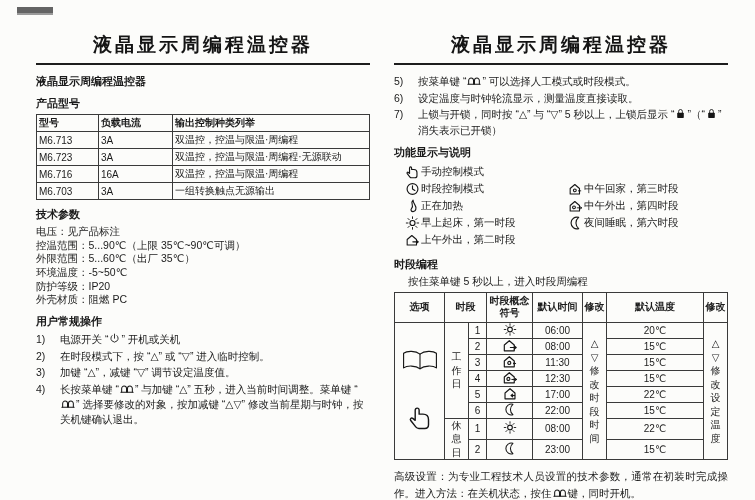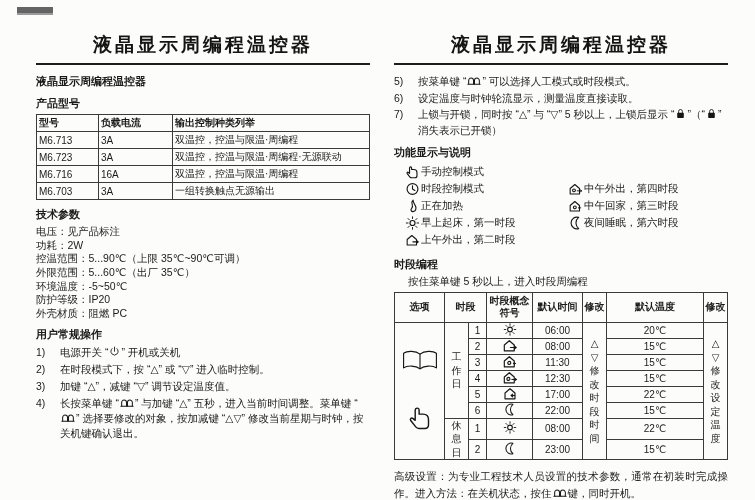--- a/index.html
+++ b/index.html
@@ -106,21 +106,20 @@
             <td>M6.703</td>
             <td>3A</td>
             <td>一组转换触点无源输出</td>
           </tr>
       </tbody>
     </table>
 
     <h3>技术参数</h3>
     <ul class="specs">
       <li>电压：见产品标注</li>
-      <li>功耗：2W</li>
       <li>控温范围：5...90℃（上限 35℃~90℃可调）</li>
       <li>外限范围：5...60℃（出厂 35℃）</li>
       <li>环境温度：-5~50℃</li>
       <li>防护等级：IP20</li>
       <li>外壳材质：阻燃 PC</li>
     </ul>
 
     <h3>用户常规操作</h3>
     <ol class="ops">
       <li>
@@ -224,35 +223,35 @@
               </svg>
             </span>
             <span>上午外出，第二时段</span>
           </li>
       </ul>
       <ul class="fcol offset">
         <li>
             <span class="fic">
               <svg viewBox="0 0 18 14">
                 <path d="M2.6 13V6.4L8.2 1.6l5.6 4.8V13z" stroke="#161616" fill="none" stroke-width="1.3" stroke-linecap="round" stroke-linejoin="round"></path>
+                <circle cx="8.2" cy="8.6" r="1.7" stroke="#161616" fill="none" stroke-width="1.3" stroke-linecap="round" stroke-linejoin="round"></circle>
+                <path d="M15.8 9.2h-3m1.3-1.4l-1.5 1.4 1.5 1.4" stroke="#161616" fill="none" stroke-width="1.1"></path>
+              </svg>
+            </span>
+            <span>中午回家，第三时段</span>
+          </li>
+        <li>
+            <span class="fic">
+              <svg viewBox="0 0 18 14">
+                <path d="M2.6 13V6.4L8.2 1.6l5.6 4.8V13z" stroke="#161616" fill="none" stroke-width="1.3" stroke-linecap="round" stroke-linejoin="round"></path>
                 <circle cx="7.2" cy="8.6" r="1.7" stroke="#161616" fill="none" stroke-width="1.3" stroke-linecap="round" stroke-linejoin="round"></circle>
                 <path d="M10.6 9.2h6m-2-1.4l2 1.4-2 1.4" stroke="#161616" fill="none" stroke-width="1.1"></path>
               </svg>
             </span>
             <span>中午外出，第四时段</span>
-          </li>
-        <li>
-            <span class="fic">
-              <svg viewBox="0 0 18 14">
-                <path d="M2.6 13V6.4L8.2 1.6l5.6 4.8V13z" stroke="#161616" fill="none" stroke-width="1.3" stroke-linecap="round" stroke-linejoin="round"></path>
-                <circle cx="8.2" cy="8.6" r="1.7" stroke="#161616" fill="none" stroke-width="1.3" stroke-linecap="round" stroke-linejoin="round"></circle>
-                <path d="M15.8 9.2h-3m1.3-1.4l-1.5 1.4 1.5 1.4" stroke="#161616" fill="none" stroke-width="1.1"></path>
-              </svg>
-            </span>
-            <span>中午回家，第三时段</span>
           </li>
         <li>
             <span class="fic">
               <svg viewBox="0 0 14 16">
                 <path d="M10.6 1.6a6.7 6.7 0 1 0 0 12.8A8.2 8.2 0 0 1 10.6 1.6z" stroke="#161616" fill="none" stroke-width="1.3" stroke-linecap="round" stroke-linejoin="round"></path>
               </svg>
             </span>
             <span>夜间睡眠，第六时段</span>
           </li>
       </ul>

